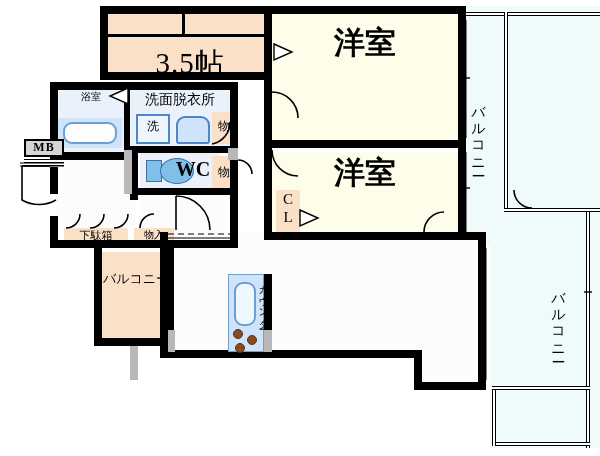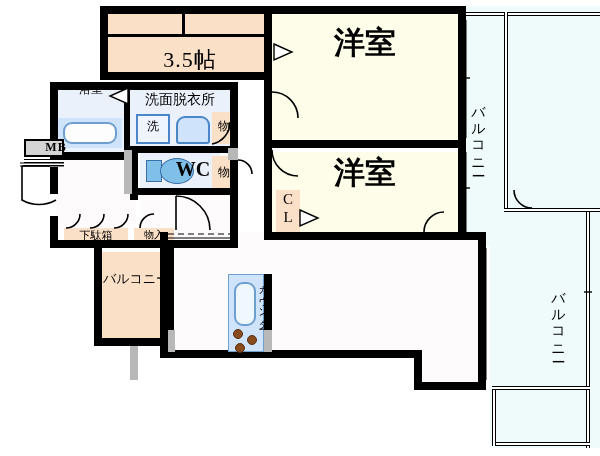--- a/index.html
+++ b/index.html
@@ -18,21 +18,21 @@
   
   .wall{background:#000000;}
   .pillar{background:#b8b8b8;}
   
   .lbl{position:absolute;color:#000;text-align:center;white-space:nowrap;
        font-family:"Liberation Serif","DejaVu Serif",serif;line-height:1.05;}
   .lbl-jp{font-family:"DejaVu Sans","Liberation Sans",sans-serif;}
   .vtext{position:absolute;writing-mode:vertical-rl;text-orientation:upright;
          font-family:"DejaVu Sans","Liberation Sans",sans-serif;color:#000;line-height:1;}
   .big{font-size:27px;letter-spacing:1px;}
-  .mb-lbl{font-family:"Liberation Serif",serif;font-size:12px;font-weight:bold;letter-spacing:1px;padding-left:12px;}
+  .mb-lbl{font-family:"Liberation Serif",serif;font-size:12px;font-weight:bold;letter-spacing:1px;}
   svg.ov{position:absolute;left:0;top:0;width:600px;height:456px;pointer-events:none;}
 </style>
 </head>
 <body>
 
 <div id="plan">
 
   <div class="box f-balc" style="left:460px;top:6px;width:140px;height:240px;"></div>
   <div class="box f-balc" style="left:490px;top:186px;width:110px;height:262px;"></div>
 
@@ -198,30 +198,30 @@
       <line x1="584" y1="292" x2="592" y2="292"></line>
     </g>
 
     <g>
       <circle cx="238" cy="334" r="4.5" fill="#8a4b1e" stroke="#5b2f11" stroke-width="1"></circle>
       <circle cx="252" cy="340" r="4.5" fill="#8a4b1e" stroke="#5b2f11" stroke-width="1"></circle>
       <circle cx="240" cy="348" r="4.5" fill="#8a4b1e" stroke="#5b2f11" stroke-width="1"></circle>
     </g>
   </svg>
 
-  <div class="lbl big" style="left:108px;top:48px;width:164px;font-size:22px;">3.5帖</div>
+  <div class="lbl big" style="left:108px;top:48px;width:164px;font-size:29px;">3.5帖</div>
 
   <div class="lbl lbl-jp" style="left:272px;top:26px;width:186px;font-size:31px;font-weight:bold;">洋室</div>
 
   <div class="lbl lbl-jp" style="left:272px;top:156px;width:186px;font-size:31px;font-weight:bold;">洋室</div>
 
 
   <div class="lbl lbl-jp" style="left:96px;top:272px;width:80px;font-size:13px;">バルコニー</div>
 
-  <div class="lbl lbl-jp" style="left:56px;top:83px;width:70px;font-size:12px;">浴室</div>
+  <div class="lbl lbl-jp" style="left:56px;top:92px;width:70px;font-size:10px;">浴室</div>
 
   <div class="lbl" style="left:166px;top:159px;width:54px;font-size:20px;font-weight:bold;">WC</div>
 
   <div class="lbl lbl-jp" style="left:128px;top:92px;width:104px;font-size:14px;">洗面脱衣所</div>
 
 
   <div class="vtext" style="left:472px;top:96px;font-size:14px;letter-spacing:2px;">バルコニー</div>
 
   <div class="vtext" style="left:552px;top:282px;font-size:14px;letter-spacing:2px;">バルコニー</div>
 

